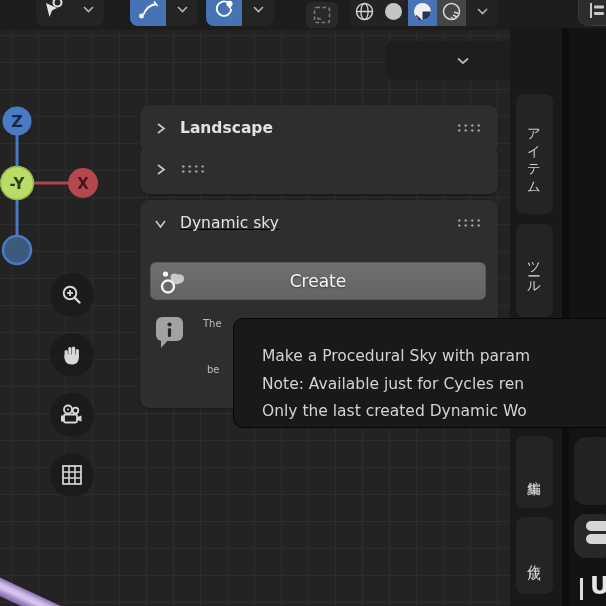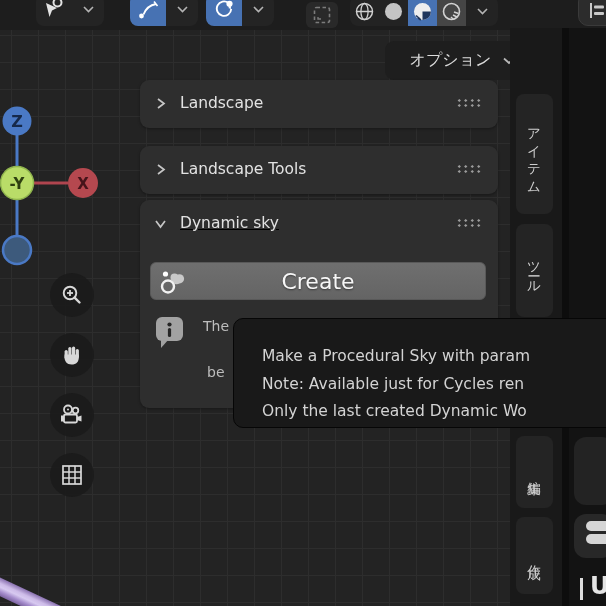--- a/index.html
+++ b/index.html
@@ -75,25 +75,25 @@
   .panel-label{flex:1;color:#e2e2e2;font-size:15.5px;}
   .grip{width:26px;height:10px;
     background-image:radial-gradient(circle,#9b9b9b 1.1px,transparent 1.4px);
     background-size:6.5px 5px;background-position:0 0;}
 
   .create-btn{
     position:absolute;left:10px;top:62px;width:336px;height:38px;
     background:linear-gradient(#6f6f6f,#646464);
     border:1px solid #595959;border-radius:6px;box-sizing:border-box;
     display:flex;align-items:center;justify-content:center;
-    color:#f7f7f7;font-size:22px;text-shadow:0 1px 2px rgba(0,0,0,.45);
+    color:#f7f7f7;font-size:17px;text-shadow:0 1px 2px rgba(0,0,0,.45);
   }
   .create-btn svg{position:absolute;left:9px;top:6px;}
   .info-icon{position:absolute;left:14px;top:115px;}
-  .info-frag{position:absolute;color:#bdbdbd;font-size:14px;}
+  .info-frag{position:absolute;color:#bdbdbd;font-size:10px;}
 
   
   .tooltip{
     left:233px;top:318px;width:410px;height:110px;z-index:50;
     background:#191919;border:1px solid #060606;border-radius:10px;box-sizing:border-box;
     padding:24px 0 0 28px;
   }
   .tooltip-line{white-space:nowrap;color:#d3d3d3;font-size:15.5px;line-height:27.5px;}
 
   
@@ -198,21 +198,20 @@
 
 <div class="abs corner-panel">
   <svg class="corner-glyph" width="16" height="16" viewBox="0 0 16 16">
     <rect x="1" y="0" width="2" height="15" fill="#c9c9c9"></rect>
     <rect x="5" y="2.5" width="10" height="3" rx="1" fill="#c9c9c9"></rect>
     <rect x="5" y="9" width="10" height="3" rx="1" fill="#c9c9c9"></rect>
   </svg>
 </div>
 
 <div class="abs options-btn">
-  <span>オプション</span>
   <svg width="12" height="8" viewBox="0 0 12 8">
     <polyline points="1,1.5 6,6 11,1.5" fill="none" stroke="#b8b8b8" stroke-width="1.7"></polyline>
   </svg>
 </div>
 
 <svg class="abs" style="left:0;top:103px;" width="104" height="166" viewBox="0 0 104 166">
   <line x1="17" y1="32" x2="17" y2="65" stroke="#4a79c5" stroke-width="3"></line>
   <line x1="17" y1="96" x2="17" y2="133" stroke="#4a79c5" stroke-width="3"></line>
   <line x1="33" y1="80" x2="68" y2="80" stroke="#b0454f" stroke-width="3"></line>
   <g>
@@ -291,40 +290,39 @@
 </div>
 
 <div class="abs rcard" style="left:574px;top:437px;width:40px;height:68px;"></div>
 <div class="abs rcard" style="left:574px;top:514px;width:40px;height:44px;background:#282828;">
   <div class="rbar" style="top:7px;"></div>
   <div class="rbar" style="top:20px;"></div>
 </div>
 <div class="abs partial-glyph-bar"></div>
 <span class="abs partial-glyph-u">U</span>
 
-<div class="abs panel" style="top:80px;height:48px;">
+<div class="abs panel" style="top:105px;height:48px;font-weight:bold;">
   <div class="panel-header">
     <span class="chev">
       <svg width="13" height="13" viewBox="0 0 13 13">
           <polyline points="4,2 10,6.5 4,11" fill="none" stroke="#c6c6c6" stroke-width="1.7"></polyline>
         </svg>
     </span>
     <span class="panel-label">Landscape</span>
     <span class="grip"></span>
   </div>
 </div>
 
 <div class="abs panel" style="top:146px;height:48px;">
   <div class="panel-header">
     <span class="chev">
       <svg width="13" height="13" viewBox="0 0 13 13">
           <polyline points="4,2 10,6.5 4,11" fill="none" stroke="#c6c6c6" stroke-width="1.7"></polyline>
         </svg>
     </span>
-    <span class="panel-label">Landscape Tools</span>
     <span class="grip"></span>
   </div>
 </div>
 
 <div class="abs panel" style="top:200px;height:208px;text-decoration:underline;">
   <div class="panel-header">
     <span class="chev">
       <svg width="13" height="13" viewBox="0 0 13 13">
           <polyline points="2,4 6.5,10 11,4" fill="none" stroke="#c6c6c6" stroke-width="1.7"></polyline>
         </svg>

